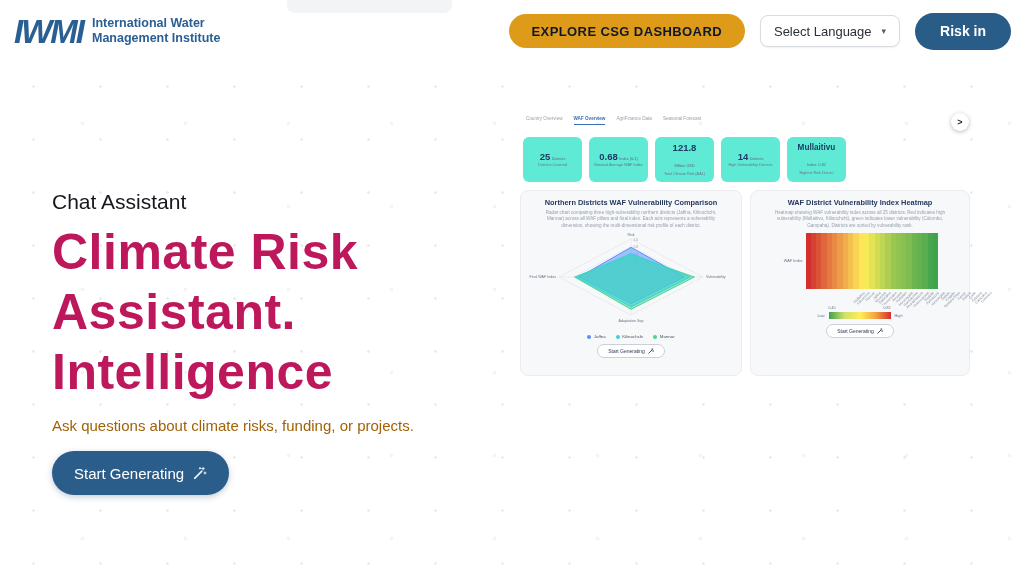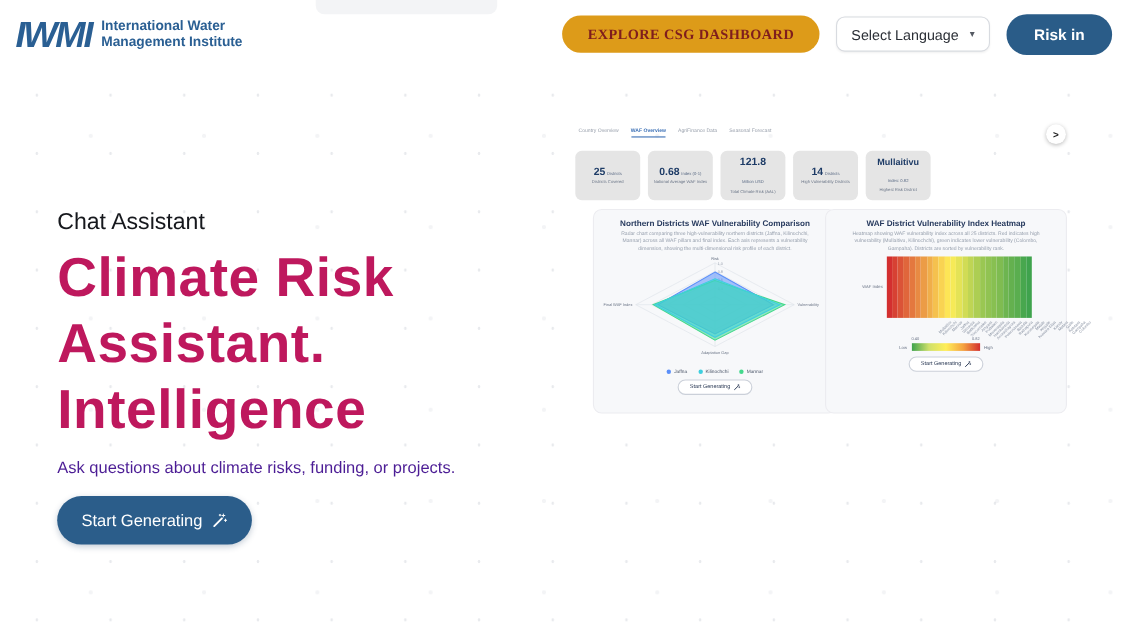--- a/index.html
+++ b/index.html
@@ -16,59 +16,59 @@
     background-position:0 0, 31px 22px;
     opacity:.55; }
   .top-decor { position:absolute; left:287px; top:0; width:165px; height:13px; background:#f3f4f6; border-radius:0 0 8px 8px; z-index:1; }
 
   
   .header { position:absolute; top:0; left:0; width:1023px; height:62px; display:flex; align-items:center; padding:0 12px; z-index:5; }
   .logo { display:flex; align-items:center; gap:9px; margin-left:2px; }
   .logo-acronym { font-size:33px; font-weight:800; font-style:italic; color:#2a5f93; letter-spacing:-2px; line-height:1; }
   .logo-name { color:#2a5f93; font-size:12.5px; font-weight:700; line-height:1.2; }
   .header-right { margin-left:auto; display:flex; align-items:center; gap:15px; }
-  .btn-explore { height:34px; border:none; border-radius:17px; background:#dd9b19; color:#7f1d1d;
-    font-family:Liberation Serif, serif; font-size:13px; font-weight:700; letter-spacing:.4px; padding:0 23px; cursor:pointer; }
+  .btn-explore { height:34px; border:none; border-radius:17px; background:#dd9b19; color:#0f172a;
+    font-family:Liberation Sans, sans-serif; font-size:13px; font-weight:700; letter-spacing:.4px; padding:0 23px; cursor:pointer; }
   .lang-select { height:32px; border-radius:8px; background:#ffffff; border:1px solid #d8dbe0; box-shadow:0 1px 2px rgba(0,0,0,.06);
     display:flex; align-items:center; gap:10px; padding:0 13px; font-size:13px; color:#2b2f36; cursor:pointer; }
   .lang-caret { font-size:9px; color:#555a63; }
   .btn-signin { height:37px; border:none; border-radius:19px; background:#2a5c88; color:#ffffff;
     font-family:inherit; font-size:14px; font-weight:600; padding:0 25px; cursor:pointer; }
 
   
   .hero { position:absolute; left:52px; top:190px; width:430px; z-index:4; }
   .hero-eyebrow { font-size:21px; color:#16181d; font-weight:500; }
   .hero-intro { font-size:33px; color:#101623; font-weight:600; margin-top:9px; }
   .hero-line { font-size:50px; font-weight:700; color:#be185d; line-height:60px; letter-spacing:.5px; }
   .hero-lines { margin-top:8px; }
-  .hero-sub { font-size:15px; color:#4c1d95; margin-top:15px; }
+  .hero-sub { font-size:15px; color:#a16207; margin-top:15px; }
   .btn-cta { margin-top:17px; display:inline-flex; align-items:center; gap:9px; height:44px; border:none; border-radius:23px;
     background:#2b5d8a; color:#ffffff; font-family:inherit; font-size:15px; padding:0 22px; cursor:pointer;
     box-shadow:0 2px 6px rgba(20,50,90,.25); }
 
   
   .dash { position:absolute; left:520px; top:104px; width:452px; height:276px; z-index:4; background:transparent; }
   .tabs { position:absolute; left:6px; top:12px; display:flex; gap:11px; align-items:flex-start; }
   .tab { font-size:4.6px; color:#9aa1ad; padding-bottom:2.5px; cursor:pointer; white-space:nowrap; }
   .tab.active { color:#3b6fb5; font-weight:700; border-bottom:1px solid #3b6fb5; }
   .next-btn { position:absolute; right:3px; top:9px; width:18px; height:18px; border-radius:50%; background:#ffffff;
     border:none; box-shadow:0 1px 4px rgba(0,0,0,.28); font-family:inherit; font-size:9px; font-weight:700; color:#222; cursor:pointer;
     display:flex; align-items:center; justify-content:center; padding:0; }
   .stats { position:absolute; left:3px; top:33px; display:flex; gap:7px; }
-  .stat-card { width:59px; height:45px; background:#e5e5e5; border-radius:6px; display:flex; flex-direction:column;
+  .stat-card { width:59px; height:45px; background:#5eead4; border-radius:6px; display:flex; flex-direction:column;
     align-items:center; justify-content:center; text-align:center; padding:2px 3px; }
   .stat-top { display:flex; align-items:baseline; justify-content:center; gap:1.5px; }
   .stat-value { font-size:9.5px; font-weight:700; color:#1d3b66; }
   .stat-value.text { font-size:8.2px; }
   .stat-unit { font-size:3.8px; color:#5b6b85; }
   .stat-label { font-size:3.8px; color:#6b7688; line-height:1.3; margin-top:1.5px; }
 
   .chart-card { position:absolute; top:86px; height:186px; background:#f7f8fa; border:1px solid #ececf0; border-radius:8px;
     text-align:center; padding:7px 6px; }
-  .chart-card.left { left:19px; width:222px; }
+  .chart-card.left { left:0; width:222px; }
   .chart-card.right { left:230px; width:220px; }
   .chart-title { font-size:7.4px; font-weight:700; color:#273a5e; }
   .chart-desc { font-size:4.6px; color:#97a0ae; line-height:1.45; margin:2.5px 10px 0 10px; }
   .legend { display:flex; justify-content:center; gap:10px; margin-top:2px; }
   .legend-item { display:flex; align-items:center; gap:2.5px; font-size:4.4px; color:#4a5568; }
   .legend-dot { width:4px; height:4px; border-radius:50%; }
   .btn-mini { margin-top:5px; display:inline-flex; align-items:center; gap:3px; border:1px solid #cbd0d9; border-radius:9px;
     background:#ffffff; color:#2b3a55; font-family:inherit; font-size:5px; padding:3px 10px; cursor:pointer; }
 
   

